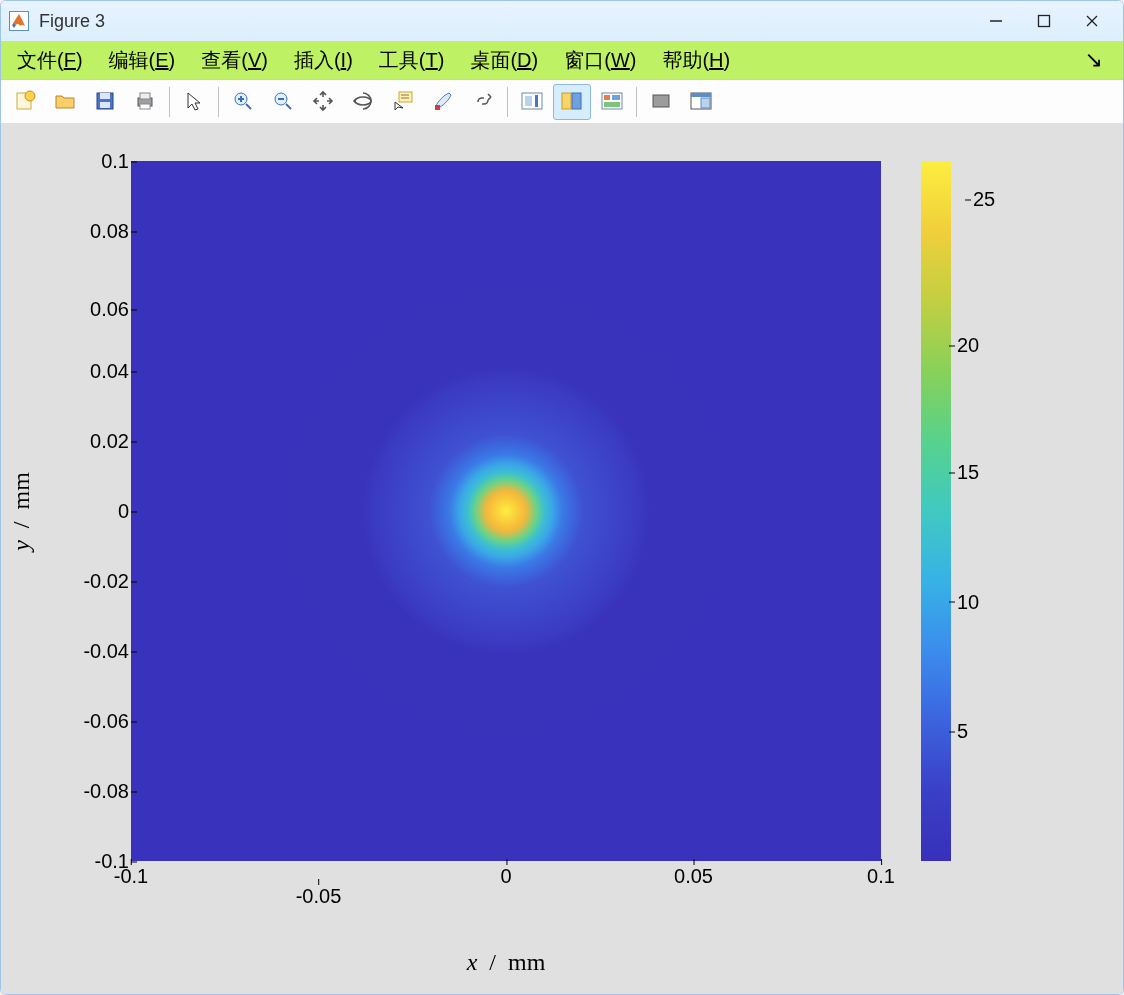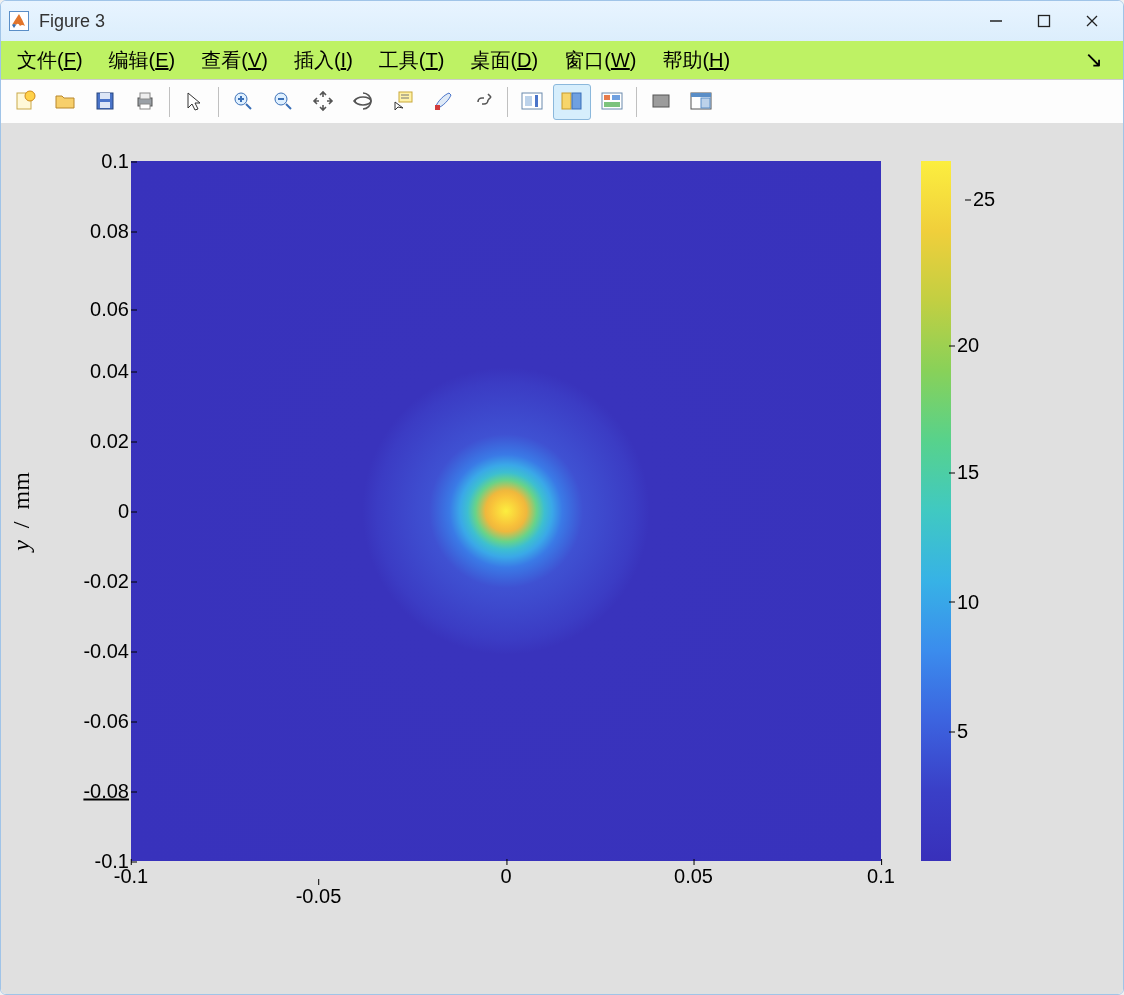--- a/index.html
+++ b/index.html
@@ -189,24 +189,25 @@
             <rect x="12" y="8" width="9" height="10" fill="#bcd2ea" stroke="#5a8ec7"></rect>
           </svg></span>
       </div>
     </div>
 
   <div class="figarea">
     <div class="plotbox"></div>
     <div class="axis-title-left">
         <span id="ylabel"><i>y</i>&nbsp; /&nbsp; mm</span>
       </div>
+    <div class="axis-title-bottom" id="xlabel"><i>x</i>&nbsp; /&nbsp; mm</div>
     <div class="cbar"></div>
     <div id="ticks">
         <div class="ytick" style="top: 738px;">-0.1<span class="tm"></span></div>
-        <div class="ytick" style="top: 668px; text-decoration: underline;">-0.08<span class="tm"></span></div>
+        <div class="ytick" style="top: 668px;">-0.08<span class="tm"></span></div>
         <div class="ytick" style="top: 598px;">-0.06<span class="tm"></span></div>
         <div class="ytick" style="top: 528px;">-0.04<span class="tm"></span></div>
         <div class="ytick" style="top: 458px;">-0.02<span class="tm"></span></div>
         <div class="ytick" style="top: 388px;">0<span class="tm"></span></div>
         <div class="ytick" style="top: 318px;">0.02<span class="tm"></span></div>
         <div class="ytick" style="top: 248px;">0.04<span class="tm"></span></div>
         <div class="ytick" style="top: 186px;">0.06<span class="tm"></span></div>
         <div class="ytick" style="top: 108px; text-align: center;">0.08<span class="tm"></span></div>
         <div class="ytick" style="top: 38px;">0.1<span class="tm"></span></div>
         <div class="xtick" style="left: 130px;"><span class="tm"></span>-0.1</div>

